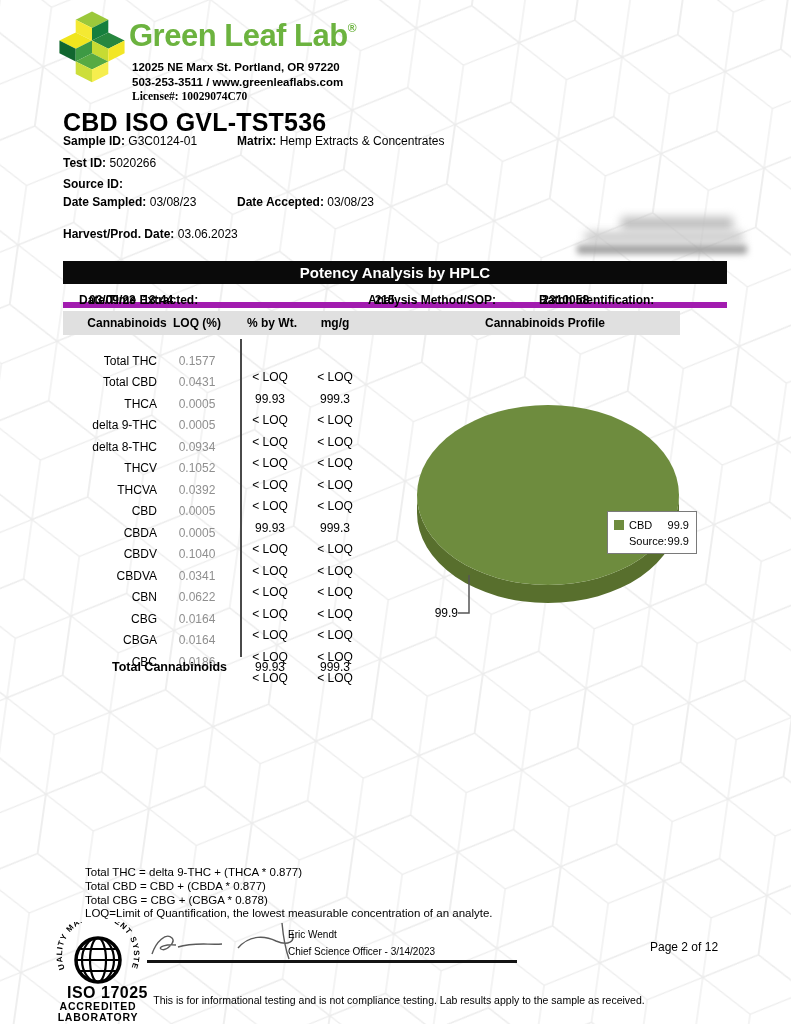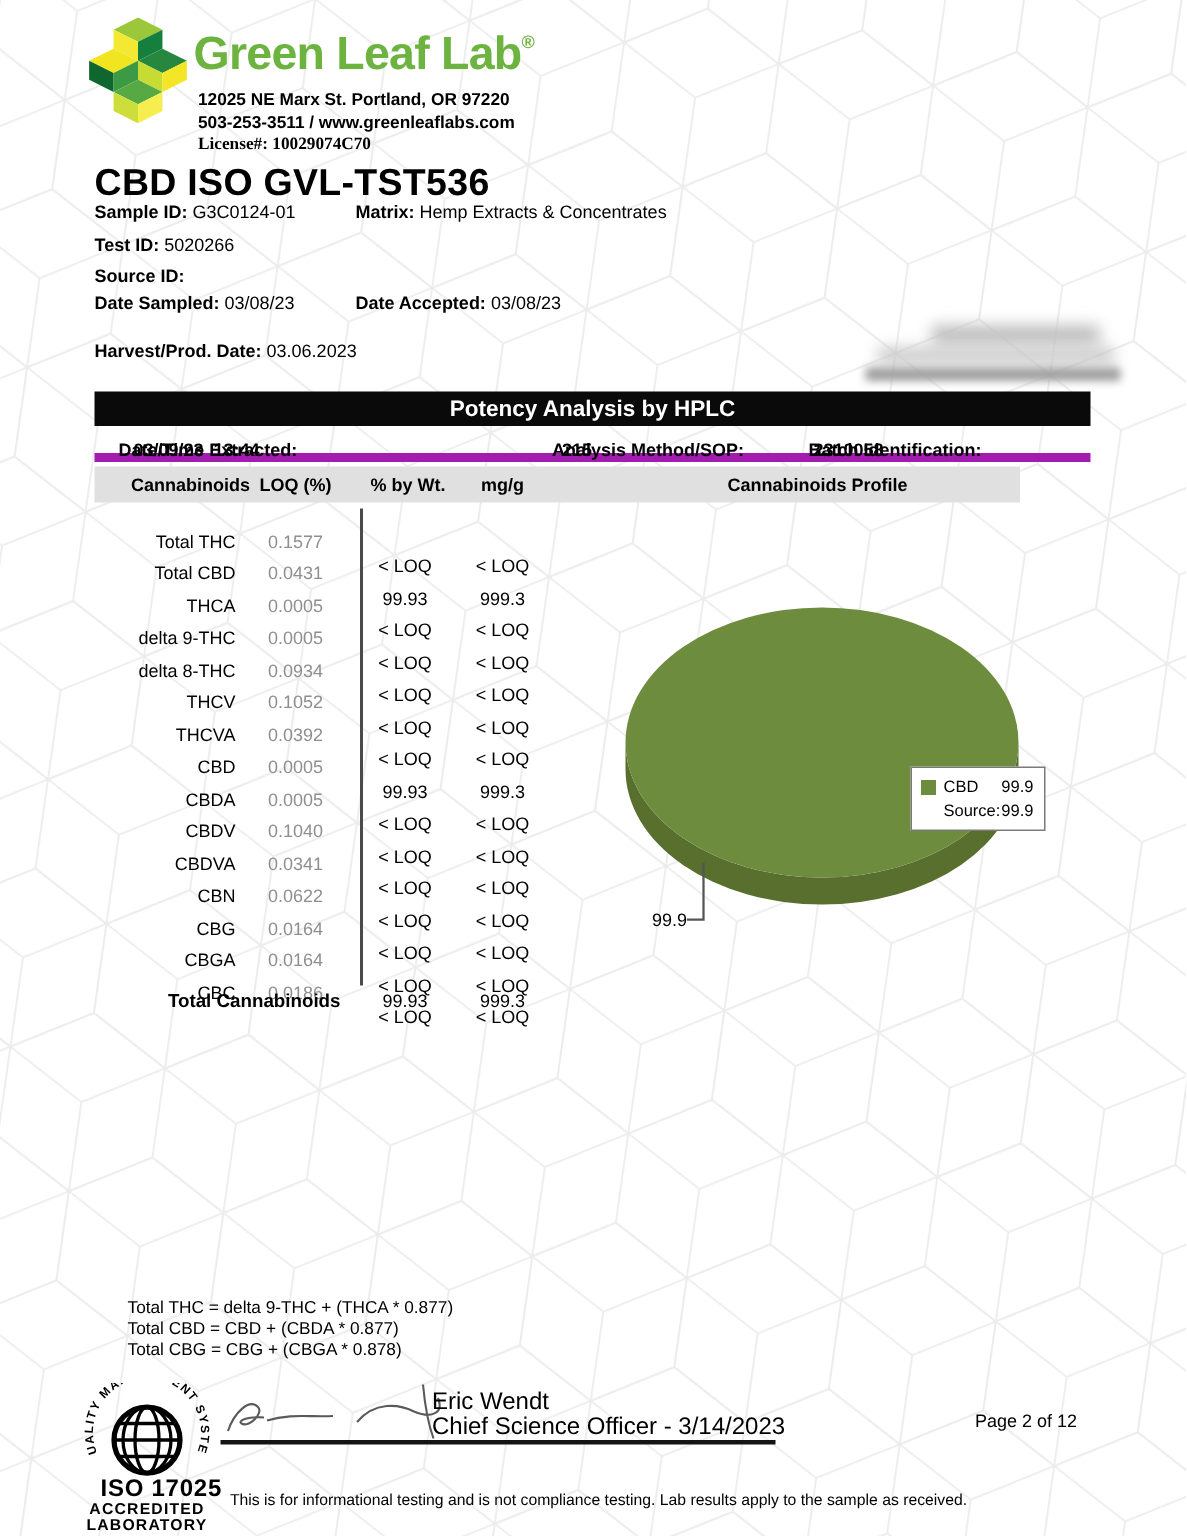--- a/index.html
+++ b/index.html
@@ -65,21 +65,21 @@
 
   
   .notes { position:absolute; left:85px; top:866px; font-size:11.5px; line-height:13.8px; }
 
   
   .iso-badge { position:absolute; left:48px; top:922px; width:100px; text-align:center; }
   .iso-line1 { position:absolute; left:48px; top:984px; width:100px; text-align:right; font-size:16px; font-weight:bold; letter-spacing:0.5px; }
   .iso-line2 { position:absolute; left:48px; top:1000px; width:100px; text-align:center; font-size:10.5px; font-weight:bold; letter-spacing:0.8px; }
   .iso-line3 { position:absolute; left:48px; top:1011px; width:100px; text-align:center; font-size:10.5px; font-weight:bold; letter-spacing:0.8px; }
   .sig-svg { position:absolute; left:142px; top:918px; }
-  .signoff { position:absolute; left:288px; top:927px; font-size:16px; line-height:16.5px; }
+  .signoff { position:absolute; left:288px; top:927px; font-size:10px; line-height:16.5px; }
   .sigline { position:absolute; left:147px; top:960px; width:370px; height:2.5px; background:#141414; }
   .disc1 { position:absolute; left:152px; top:966px; width:494px; text-align:center; font-size:10.5px; line-height:13px; }
   .disc2 { position:absolute; left:152px; top:994px; width:494px; text-align:center; font-size:10.5px; }
   .pagelabel { position:absolute; left:650px; top:940px; font-size:12px; }
 </style>
 </head>
 <body>
 
 <div class="page">
 
@@ -318,20 +318,21 @@
     </div>
   </div>
 
   <div class="notes">
   <div class="note-line">Total THC =  delta 9-THC + (THCA * 0.877)</div>
 
   <div class="note-line">Total CBD =  CBD + (CBDA * 0.877)</div>
 
   <div class="note-line">Total CBG = CBG + (CBGA * 0.878)</div>
 
+  <div class="note-line">LOQ=Limit of Quantification, the lowest measurable concentration of an analyte.</div>
 </div>
 
   <svg class="iso-badge" width="100" height="64" viewBox="0 0 100 64" aria-hidden="true">
     <defs>
       <path id="ringpath" d="M16.2,45.3 A36,36 0 1 1 83.8,45.3"></path>
       <clipPath id="globeclip">
           <circle cx="50" cy="38" r="21"></circle>
         </clipPath>
     </defs>
     <text font-size="8" font-weight="bold" letter-spacing="1" fill="#000">

